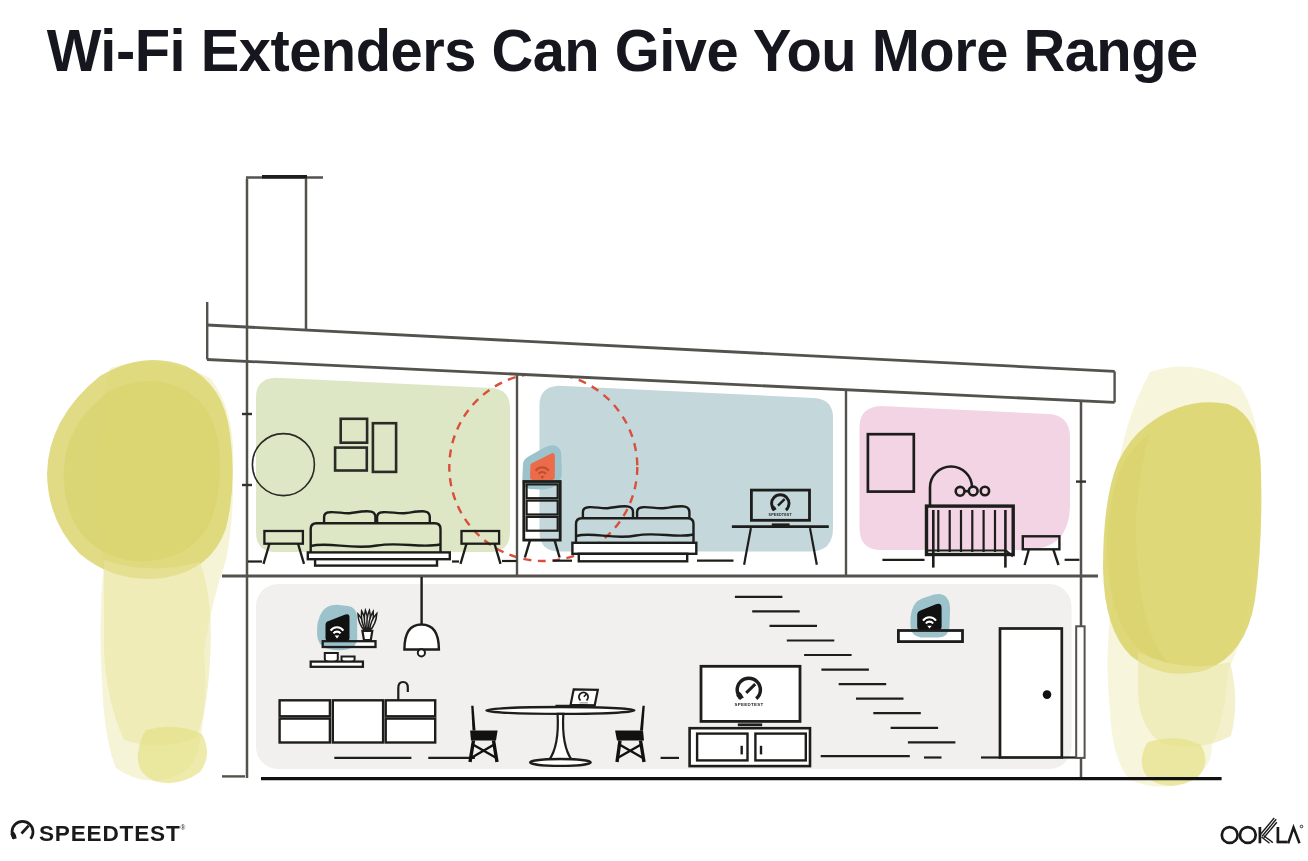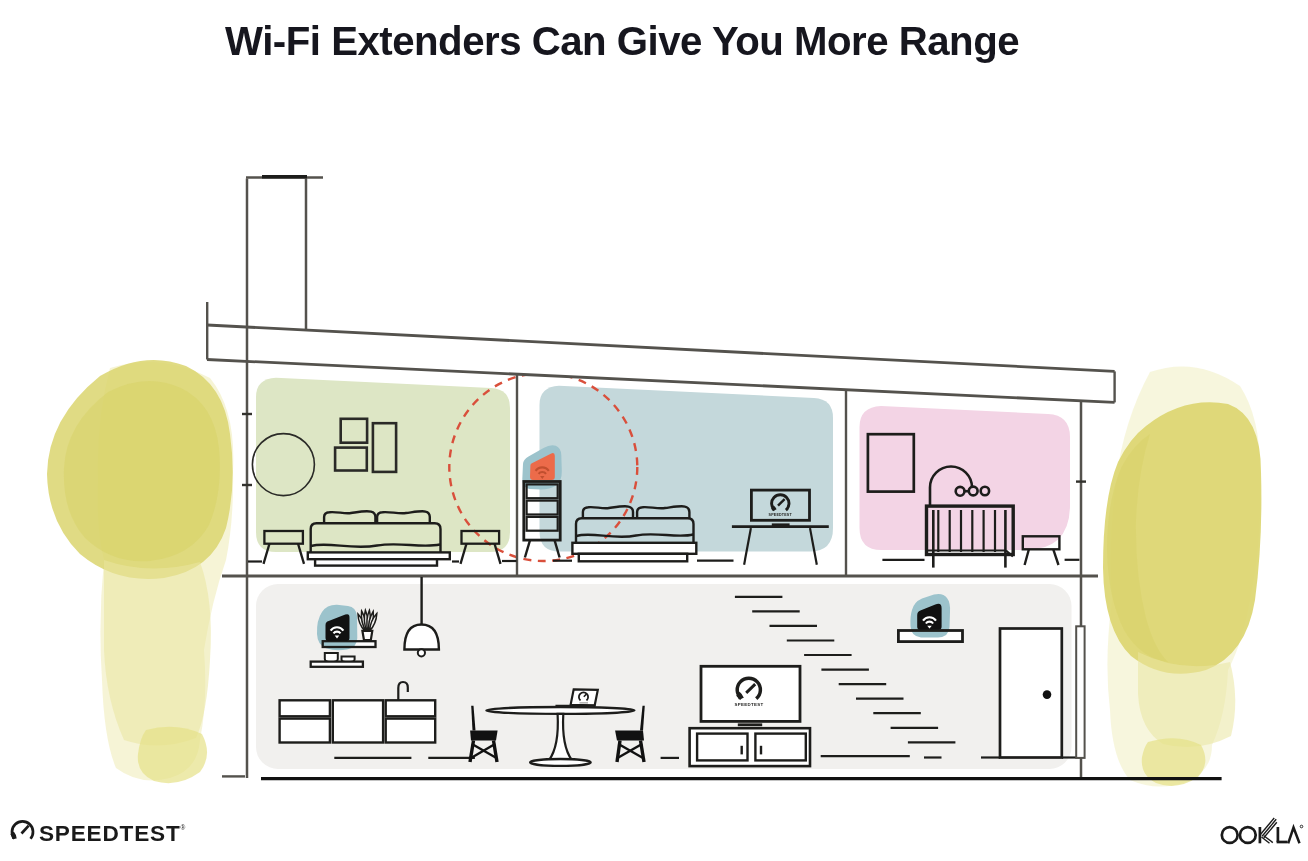--- a/index.html
+++ b/index.html
@@ -1,18 +1,18 @@
 <!DOCTYPE html>
 <html><head>
 <meta charset="utf-8">
 <style>
   html,body{margin:0;padding:0;background:#ffffff;width:1308px;height:861px;overflow:hidden;}
   .page{position:relative;width:1308px;height:861px;font-family:"Liberation Sans",sans-serif;}
   .title{position:absolute;top:19px;left:0;width:1244px;text-align:center;font-weight:bold;
-         font-size:41px;color:#16161e;letter-spacing:-0.5px;line-height:1.1;}
+         font-size:59px;color:#16161e;letter-spacing:-0.5px;line-height:1.1;}
   .title span{display:inline-block;transform:scaleX(0.98);transform-origin:center;}
   .subtitle{position:absolute;top:71px;left:0;width:1308px;text-align:center;font-weight:400;
          font-size:40px;color:#23232b;line-height:1.1;}
   .subtitle span{display:inline-block;transform:scaleX(0.933);transform-origin:center;letter-spacing:-0.5px;}
 </style>
 </head>
 <body>
 <div class="page">
 
 <div class="title"><span>Wi-Fi Extenders Can Give You More Range</span></div>

